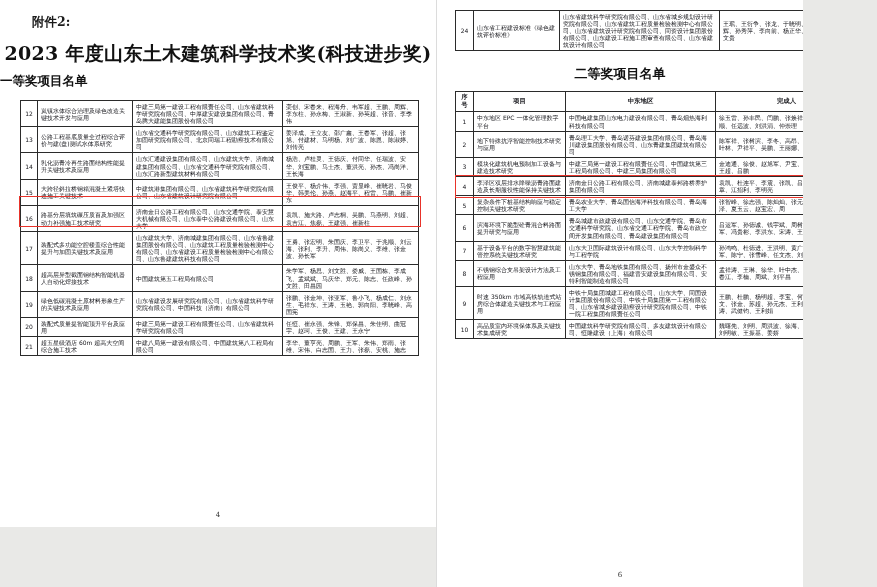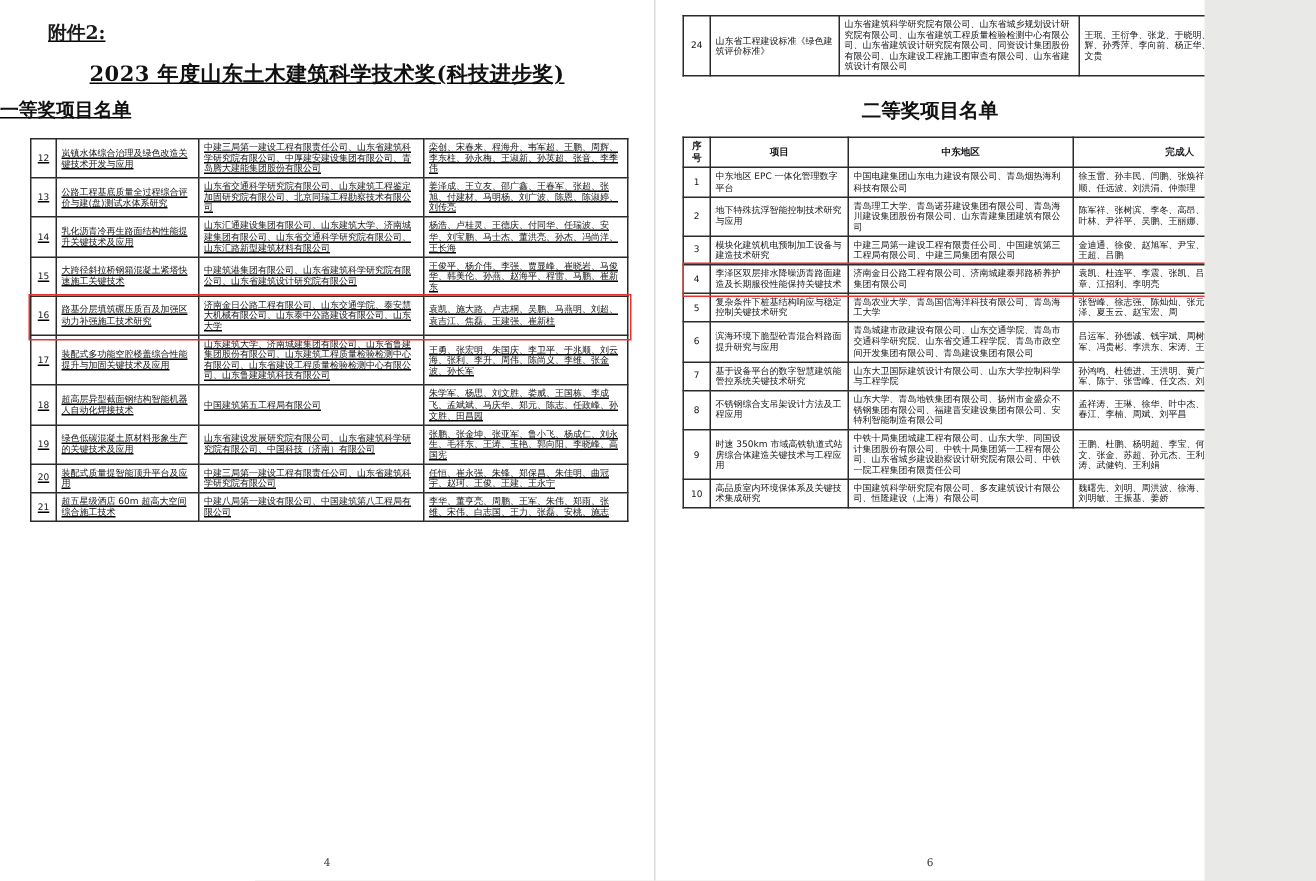--- a/index.html
+++ b/index.html
@@ -14,35 +14,35 @@
   .spread {
     display: flex;
     width: 877px;
     height: 587px;
   }
   .page {
     background: #ffffff;
     position: relative;
     overflow: hidden;
   }
-  .page.left { width: 436px; height: 587px; text-decoration: underline; }
+  .page.left { width: 436px; height: 527px; }
   .page.right { width: 367px; height: 587px; border-left: 1px solid #dcdcdc; }
 
   .attach-label {
     font-family: "DejaVu Serif", serif;
     font-size: 12.5px;
     color: #1b1b1b;
     padding: 14px 0 0 32px;
     font-weight: 600;
   }
   .doc-title {
     text-align: center;
     font-family: "DejaVu Serif", serif;
     font-weight: 700;
-    font-size: 14px;
+    font-size: 19px;
     color: #111;
     margin-top: 10px;
     letter-spacing: .3px;
   }
   .doc-subtitle {
     font-family: "DejaVu Serif", serif;
     font-weight: 700;
     font-size: 12.5px;
     color: #111;
     margin-top: 6px;

